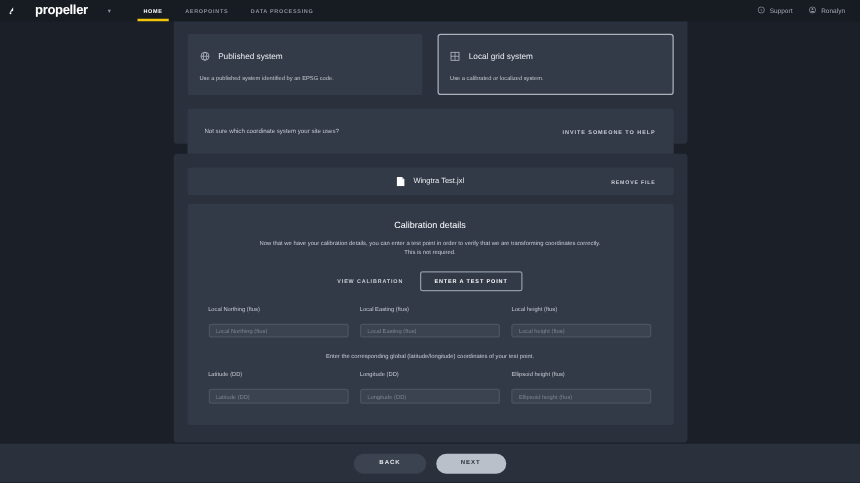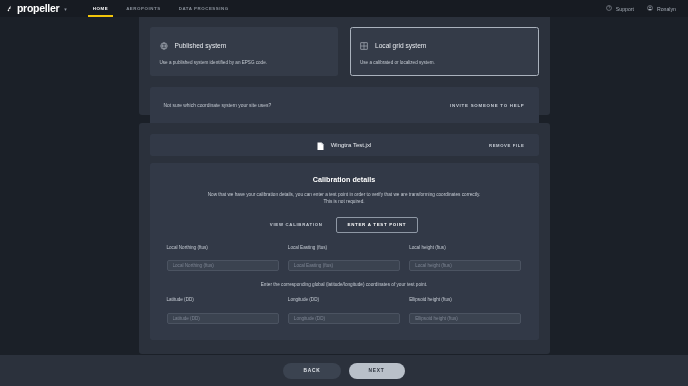--- a/index.html
+++ b/index.html
@@ -12,21 +12,21 @@
 
   
   .navbar {
     height: 17px;
     background: #171b22;
     display: flex;
     align-items: center;
     padding: 0 8px 0 7px;
     position: relative;
   }
-  .logo-wrap { display: flex; align-items: center; gap: 3px; }
+  .logo-wrap { display: flex; align-items: center; gap: 14px; }
   .logo-mark {
     width: 7px; height: 7px; position: relative;
   }
   .logo-mark svg { display: block; }
   .logo-text {
     color: #ffffff; font-size: 10.5px; font-weight: bold;
     letter-spacing: -0.3px; line-height: 1;
   }
   .logo-caret { color: #8b929c; font-size: 5px; margin-left: 2px; }
 
@@ -131,21 +131,21 @@
   }
 
   
   .calib {
     margin-top: 7px;
     background: #323947;
     border-radius: 2.5px;
     padding: 12px 17px 16px 17px;
   }
   .calib-title {
-    text-align: center; color: #ffffff; font-size: 7.2px; margin-bottom: 7px; font-weight: bold;
+    text-align: center; color: #ffffff; font-size: 7.2px; margin-bottom: 7px;
   }
   .calib-desc {
     text-align: center; color: #c6ccd4; font-size: 4.7px;
     line-height: 1.55; max-width: 280px; margin: 0 auto 11px auto;
   }
   .calib-actions {
     display: flex; align-items: center; justify-content: center; gap: 13px;
     margin-bottom: 12px;
   }
   .link-btn {

